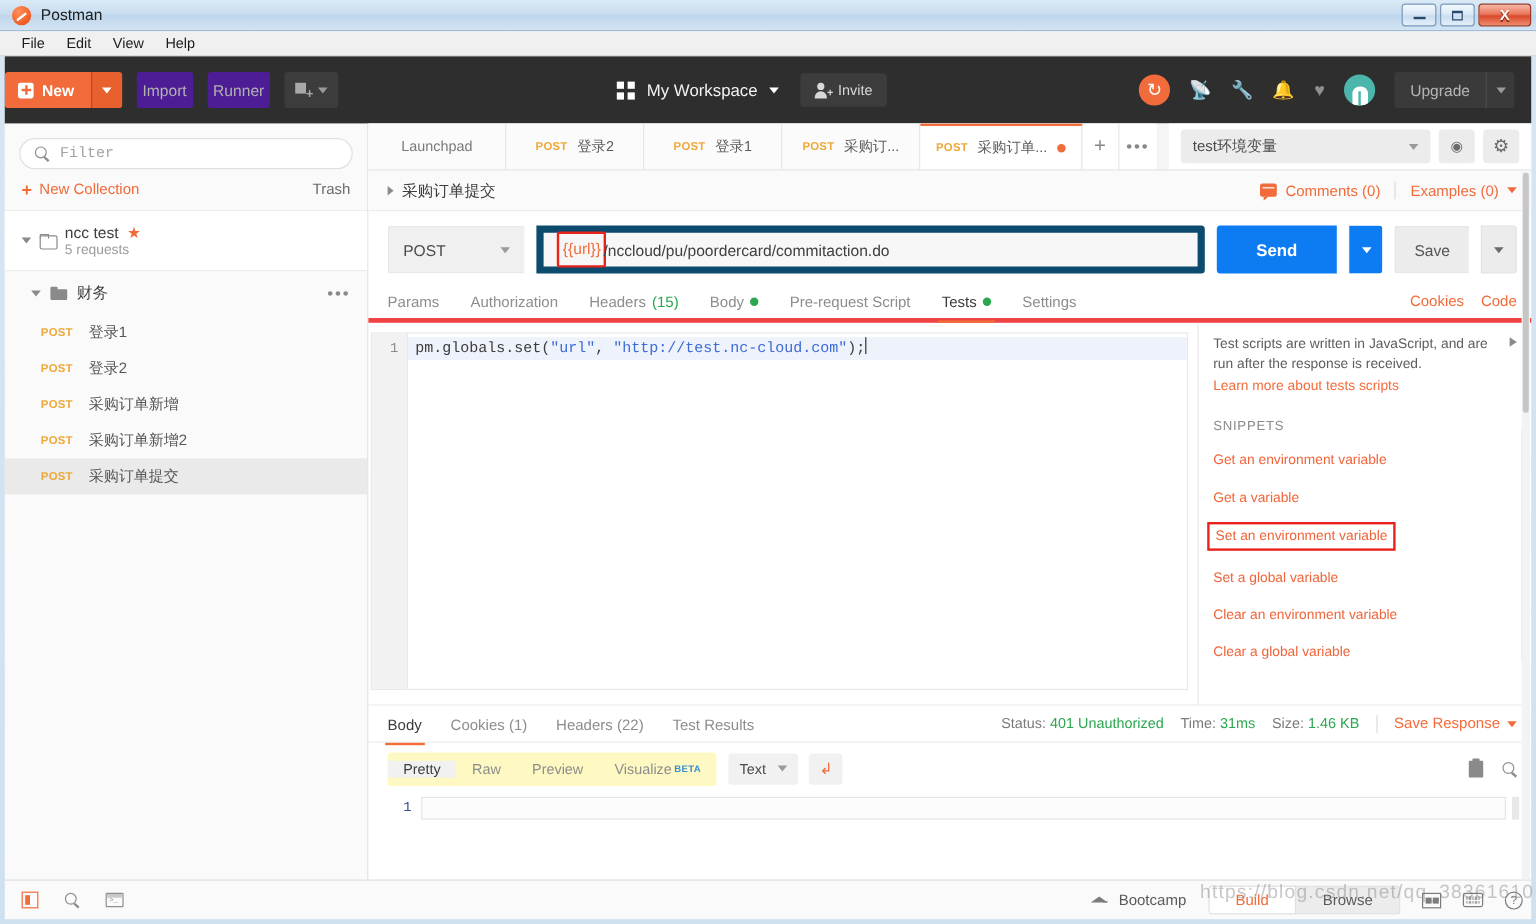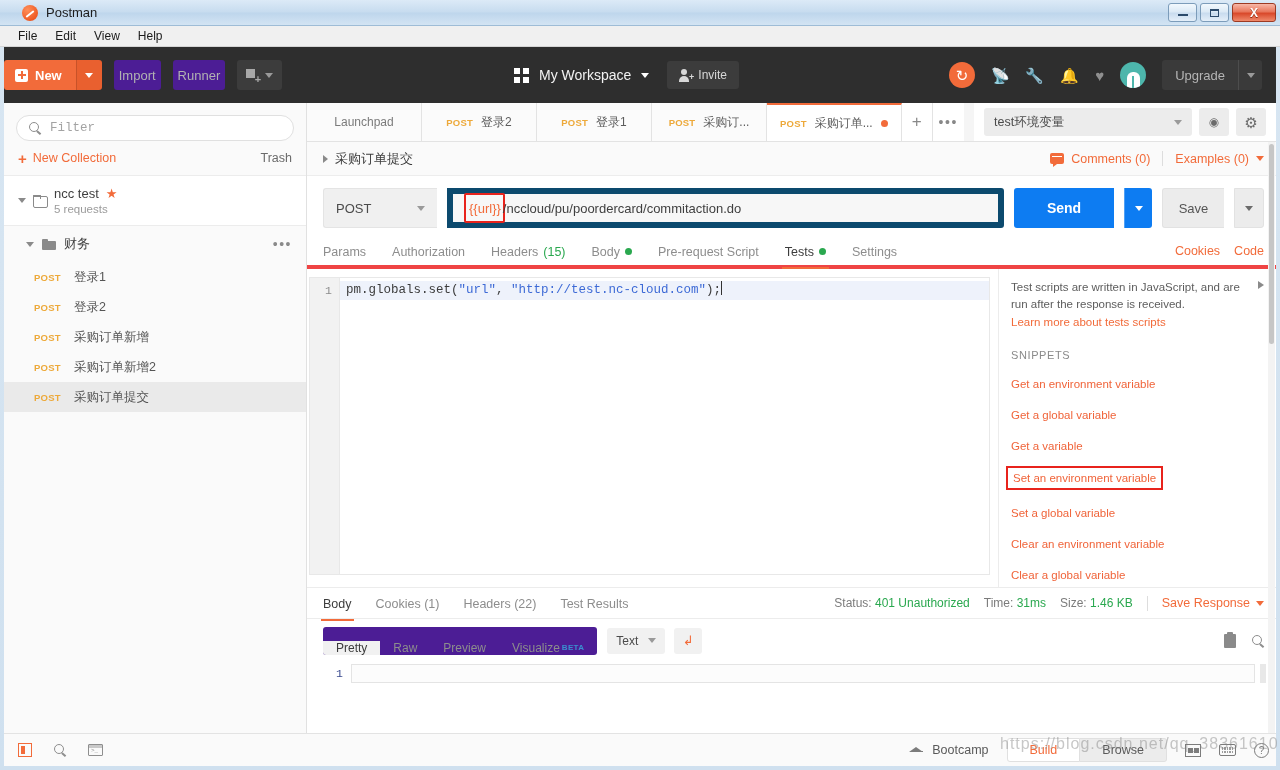--- a/index.html
+++ b/index.html
@@ -13,21 +13,21 @@
     position: relative;
     width: 1280px; height: 770px;
     background: linear-gradient(to bottom, #d8e6f2 0%, #cfe0ef 100%);
   }
 
   
   .win-titlebar {
     position: absolute; left: 0; top: 0; width: 1280px; height: 26px;
     background: linear-gradient(to bottom, #dceaf7 0%, #c7dcef 48%, #bed6ec 52%, #d3e4f3 100%);
     border-bottom: 1px solid #9ebcd6;
-    display: flex; align-items: center; padding-left: 12px;
+    display: flex; align-items: center;
   }
   .win-logo {
     width: 16px; height: 16px; border-radius: 50%;
     background: radial-gradient(circle at 35% 30%, #ff8f5a 0%, #ef5b25 70%, #d94d1a 100%);
     margin-left: 10px; position: relative; flex: none;
   }
   .win-logo::after {
     content: ""; position: absolute; left: 3px; top: 8px;
     width: 10px; height: 2px; background: #fff;
     transform: rotate(-38deg); border-radius: 1px;
@@ -572,21 +572,21 @@
   }
   .rs-meta { margin-left: auto; display: flex; align-items: center; gap: 14px; }
   .rs-meta-item { font-size: 12px; color: #7b7b7b; }
   .rs-meta-item b { color: #2aa84f; font-weight: normal; }
   .save-resp { color: #f26b3a; font-size: 12.5px; cursor: pointer; display: flex; align-items: center; gap: 6px; }
 
   .resp-toolbar {
     height: 43px; display: flex; align-items: center; padding: 0 12px 0 16px; gap: 0;
   }
   .seg {
-    display: flex; align-items: flex-end; background: #4c1d95; border-radius: 3px;
+    display: flex; align-items: center; background: #fef9c3; border-radius: 3px;
     overflow: hidden; height: 28px;
   }
   .seg-item {
     font-size: 12px; color: #8d8d8d; padding: 0 13px; display: flex; align-items: center;
     cursor: pointer;
   }
   .seg-item.active { background: #f1f1f1; color: #3c3c3c; }
   .fmt-select {
     margin-left: 10px; height: 26px; background: #f1f1f1; border-radius: 3px;
     display: flex; align-items: center; padding: 0 9px; gap: 10px; cursor: pointer;
@@ -892,21 +892,20 @@
           </div>
         </div>
       </div>
 
       <div class="snip-pane">
         <div class="snip-collapse"></div>
         <div class="snip-help">Test scripts are written in JavaScript, and are run after the response is received.</div>
         <span class="snip-learn">Learn more about tests scripts</span>
         <div class="snip-title">SNIPPETS</div>
         <div><span class="snip-item">Get an environment variable</span></div>
-        <div><span class="snip-item">Get a global variable</span></div>
         <div><span class="snip-item">Get a variable</span></div>
         <div><span class="snip-item boxed">Set an environment variable</span></div>
         <div><span class="snip-item">Set a global variable</span></div>
         <div><span class="snip-item">Clear an environment variable</span></div>
         <div><span class="snip-item">Clear a global variable</span></div>
         <div class="snip-scroll"></div>
       </div>
     </div>
 
     <div class="resp-head">

